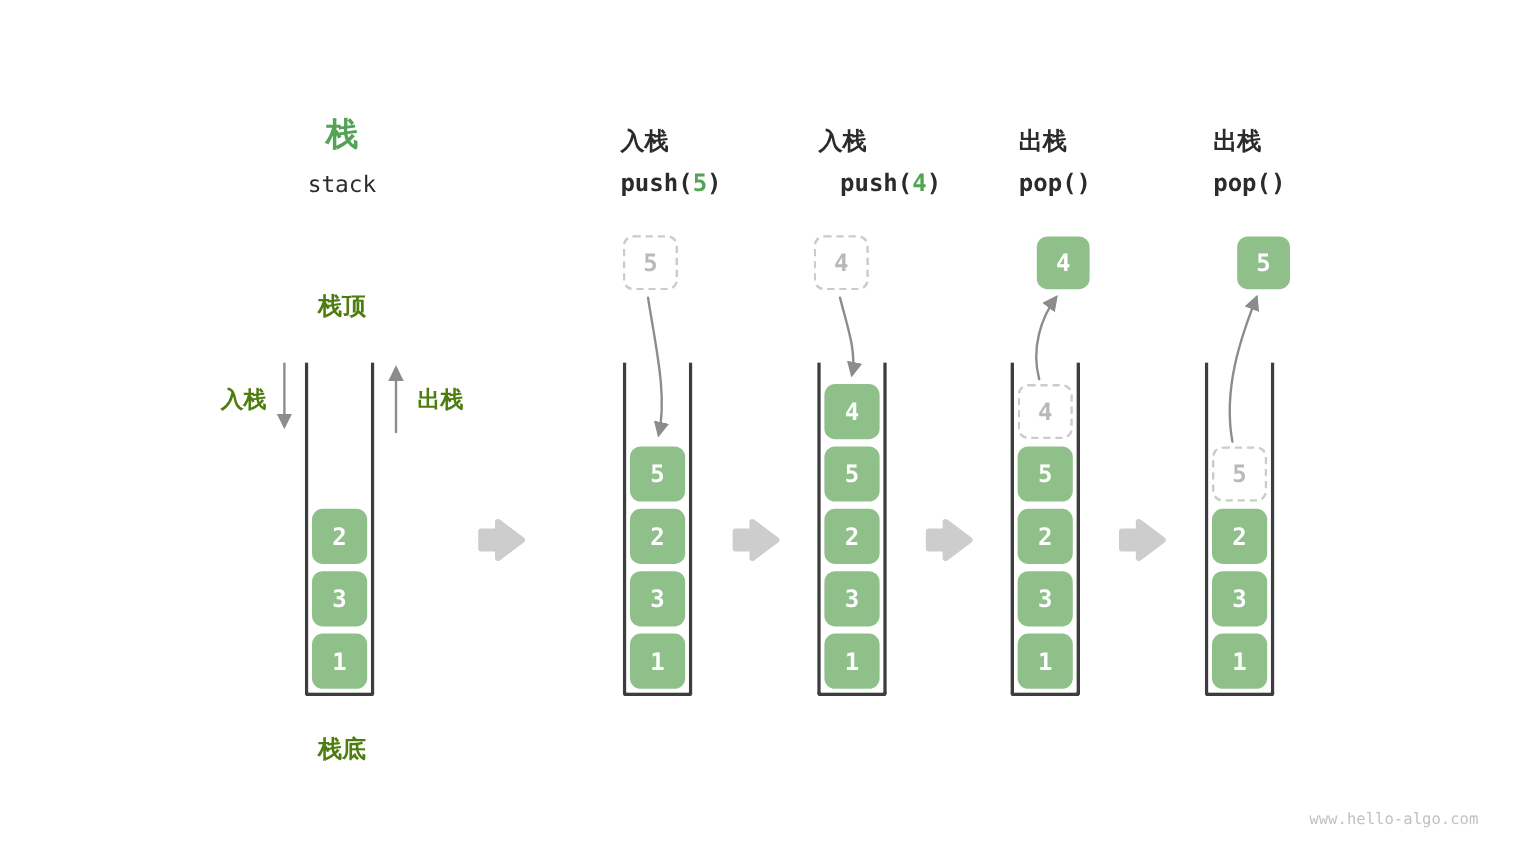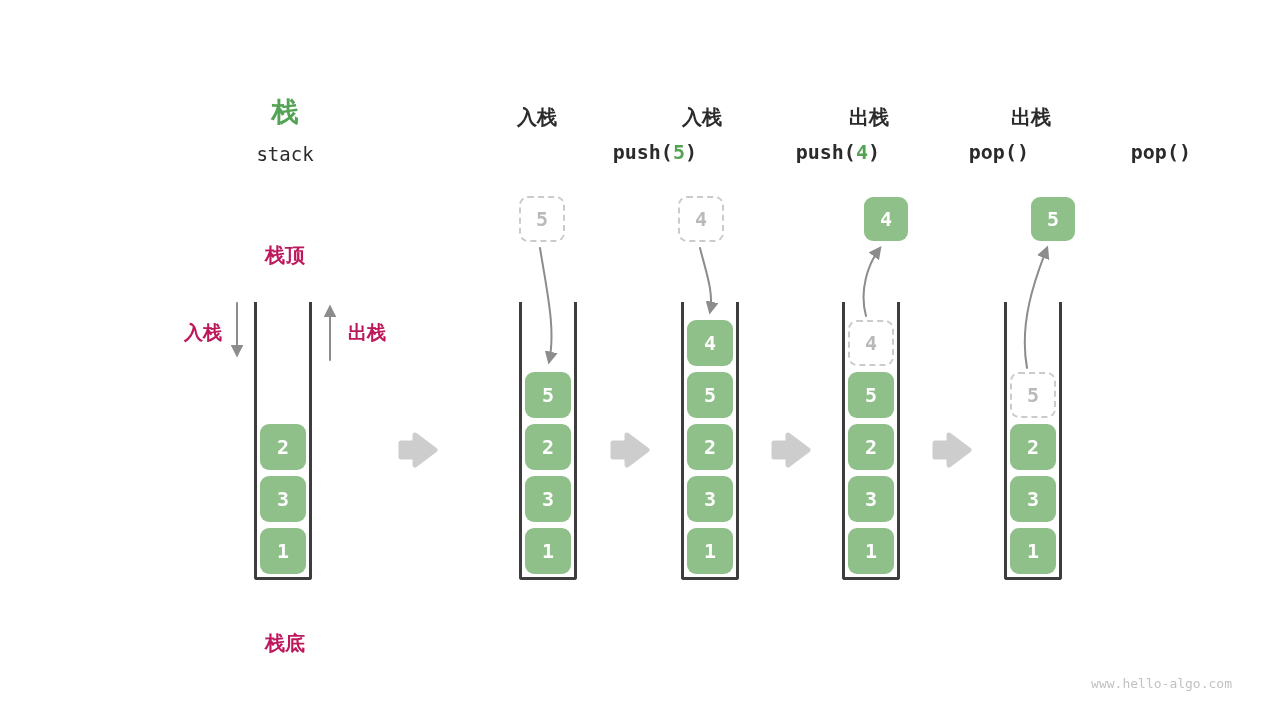--- a/index.html
+++ b/index.html
@@ -27,40 +27,40 @@
     position: absolute; left: 205px; top: 143px; width: 160px;
     text-align: center; font-size: 19px;
     font-family: "DejaVu Sans Mono", monospace; color: #2b2b2b;
   }
   .hdr-op {
     position: absolute; font-size: 20px; font-weight: 700; color: #2b2b2b;
     width: 160px;
   }
   .hdr-code {
     position: absolute; font-size: 20px; font-weight: 600;
-    font-family: "DejaVu Sans Mono", monospace; color: #2b2b2b; width: 180px; text-align: right;
+    font-family: "DejaVu Sans Mono", monospace; color: #2b2b2b; width: 180px;
   }
   .hdr-code .arg { color: var(--accent-green, #52A353); }
   .stack-container {
     position: absolute; width: 58px; height: 278px; box-sizing: border-box;
     border: 3px solid #3d3d3d; border-top: none;
     border-radius: 0 0 3px 3px; background: transparent;
   }
   .cell {
     position: absolute; width: 46px; height: 46px; border-radius: 9px;
     background: var(--cell-green, #90C08A); color: #ffffff;
     font-family: "DejaVu Sans Mono", monospace; font-size: 20px; font-weight: bold;
     display: flex; align-items: center; justify-content: center;
     box-sizing: border-box;
   }
   .ghost {
     background: #ffffff; border: 2px dashed #cbcbcb; color: #b9b9b9;
   }
   .label {
-    position: absolute; font-size: 20px; font-weight: bold; color: #be185d;
+    position: absolute; font-size: 20px; font-weight: bold; color: #4d7c0f;
   }
   .center { text-align: center; }
   .right { text-align: right; }
   .watermark {
     position: absolute; left: 1075px; top: 676px; width: 157px;
     text-align: right; font-size: 13px;
     font-family: "DejaVu Sans Mono", monospace; color: #c2c2c2;
   }
 </style>
 </head>
@@ -86,21 +86,21 @@
     <polygon points="401,443 415,443 415,435 435,450 415,465 415,457 401,457" fill="#cdcdcd" stroke="#cdcdcd" stroke-width="5" stroke-linejoin="round"></polygon>
     <polygon points="613,443 627,443 627,435 647,450 627,465 627,457 613,457" fill="#cdcdcd" stroke="#cdcdcd" stroke-width="5" stroke-linejoin="round"></polygon>
     <polygon points="774,443 788,443 788,435 808,450 788,465 788,457 774,457" fill="#cdcdcd" stroke="#cdcdcd" stroke-width="5" stroke-linejoin="round"></polygon>
     <polygon points="935,443 949,443 949,435 969,450 949,465 949,457 935,457" fill="#cdcdcd" stroke="#cdcdcd" stroke-width="5" stroke-linejoin="round"></polygon>
   </svg>
 
   <div class="title-zh">栈</div>
   <div class="title-en">stack</div>
 
   <div class="label center" style="left:205px; top:242px; width:160px;">栈顶</div>
-  <div class="label center" style="left:205px; top:630px; width:160px;">栈底</div>
+  <div class="label center" style="left:205px; top:611px; width:160px;">栈底</div>
   <div class="label right" style="left:160px; top:320px; width:62px; font-size:19px;">入栈</div>
   <div class="label" style="left:348px; top:320px; width:62px; font-size:19px;">出栈</div>
 
   <div class="stack-container" style="left:254px; top:302px;"></div>
   <div class="cell" style="left:260px; top:424px;">2</div>
   <div class="cell" style="left:260px; top:476px;">3</div>
   <div class="cell" style="left:260px; top:528px;">1</div>
 
   <div class="hdr-op" style="left:517px; top:104px;">入栈</div>
   <div class="hdr-code" style="left:517px; top:140px;"><span>push(</span><span class="arg">5</span><span>)</span></div>

